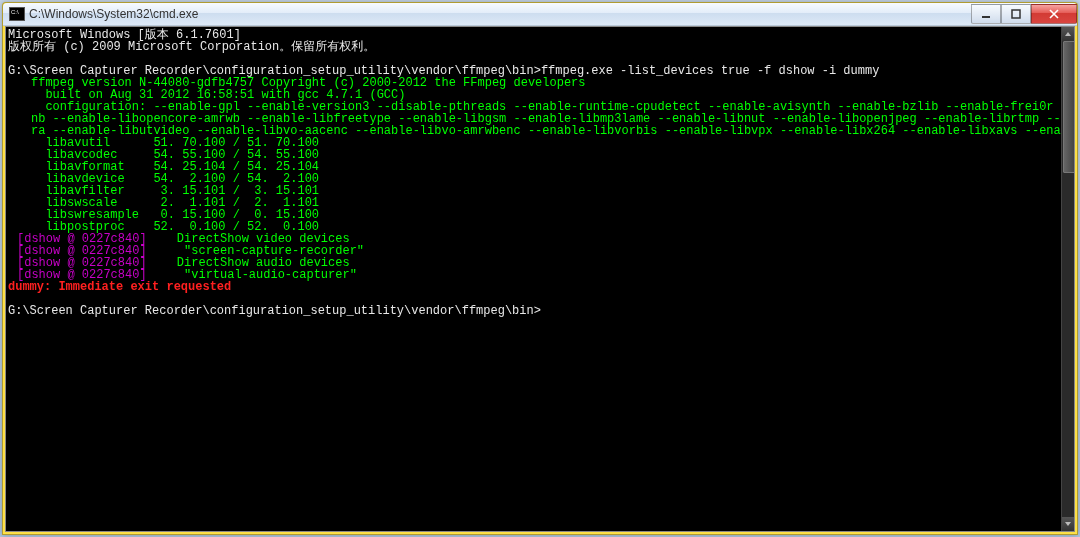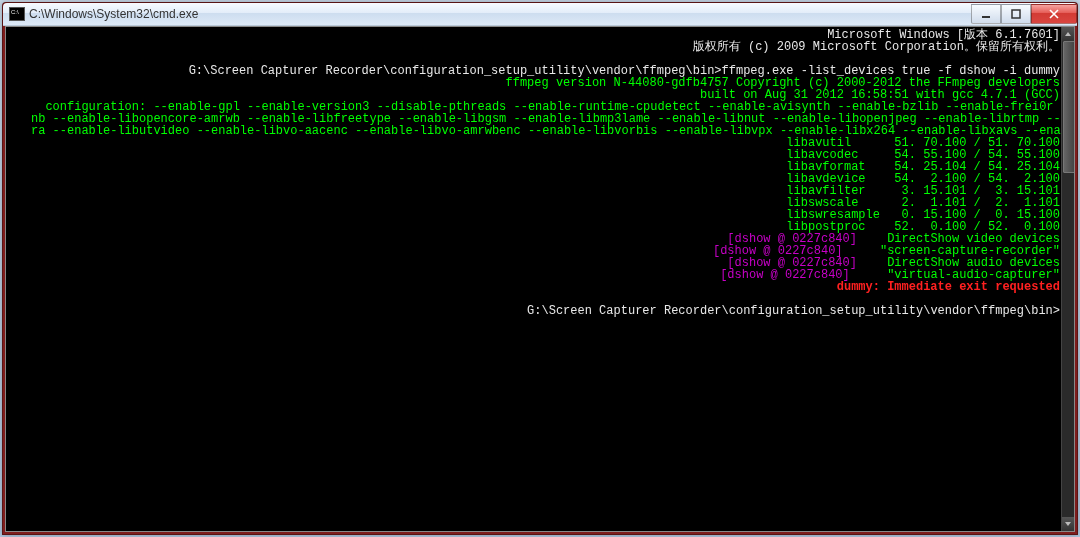--- a/index.html
+++ b/index.html
@@ -1,30 +1,30 @@
 <!DOCTYPE html>
 <html><head>
 <meta charset="utf-8">
 <style>
   html,body{margin:0;padding:0;width:1080px;height:537px;overflow:hidden;font-family:Consolas,"Courier New",monospace;}
   body{background:linear-gradient(to bottom,#c8d8e8,#b0c8e0);}
-  .window{position:absolute;left:2px;top:2px;right:2px;bottom:2px;border:1px solid rgba(0,0,0,0.3);border-radius:4px 4px 0 0;box-shadow:0 0 6px rgba(0,0,0,0.3);background:#7f1d1d;display:flex;flex-direction:column;}
+  .window{position:absolute;left:2px;top:2px;right:2px;bottom:2px;border:1px solid rgba(0,0,0,0.3);border-radius:4px 4px 0 0;box-shadow:0 0 6px rgba(0,0,0,0.3);background:#fde047;display:flex;flex-direction:column;}
   .titlebar{height:22px;background:linear-gradient(to bottom,#f7fbff 0%,#e3edf9 45%,#cdddef 46%,#dde9f7 100%);border-bottom:1px solid #b8c8d8;display:flex;align-items:center;padding:0 0 0 6px;font-size:12px;color:#333;font-family:"Segoe UI",Tahoma,sans-serif;border-radius:4px 4px 0 0;}
   .title-icon{width:14px;height:12px;margin-right:4px;border:1px solid #555;background:#000;position:relative;display:inline-block;}
   .title-icon::after{content:"C:\\";color:#eee;font-size:6px;position:absolute;left:1px;top:0;line-height:8px;}
   .title-text{flex:1;}
   .win-btns{display:flex;height:20px;}
   .win-btn{width:28px;height:18px;margin-left:0;border:1px solid rgba(0,0,0,0.3);display:flex;align-items:center;justify-content:center;background:linear-gradient(to bottom,#f7fbff,#d0dcec);font-size:10px;line-height:10px;cursor:default;}
   .win-btn.min{border-radius:0 0 0 2px;}
   .win-btn.close{background:linear-gradient(to bottom,#f5a3a0 0%,#e55b55 45%,#d23b34 46%,#d94540 100%);color:#fff;width:44px;border-radius:0 0 2px 0;}
   .win-btn svg{display:block;}
   .client{flex:1;background:#000;position:relative;overflow:hidden;border:1px solid #888;margin:0 2px 2px 2px;}
-  .term{position:absolute;left:0;top:0;right:12px;bottom:0;padding:2px 2px;color:#c0c0c0;font-size:12px;line-height:12px;white-space:pre;font-family:Consolas,"Courier New",monospace;text-align:right;}
+  .term{position:absolute;left:0;top:0;right:12px;bottom:0;padding:2px 2px;color:#c0c0c0;font-size:12px;line-height:12px;white-space:pre;font-family:Consolas,"Courier New",monospace;}
   .g{color:#00ff00;margin-left:23px;}
-  .m{color:#c800c8;}
+  .m{color:#c800c8;margin-left:9px;}
   .r{color:#ff2020;font-weight:bold;}
   .w{color:#e8e8e8;}
   .scrollbar{position:absolute;right:0;top:0;width:12px;bottom:0;background:#2a2a2a;border-left:1px solid #444;}
   .scrollbtn{width:12px;height:14px;background:linear-gradient(to bottom,#555,#333);display:flex;align-items:center;justify-content:center;color:#aaa;font-size:8px;}
   .scrollbtn.dn{position:absolute;bottom:0;}
   .thumb{position:absolute;left:1px;width:10px;background:linear-gradient(to right,#666,#444);border:1px solid #777;border-radius:1px;}
 </style>
 </head>
 <body>
 

